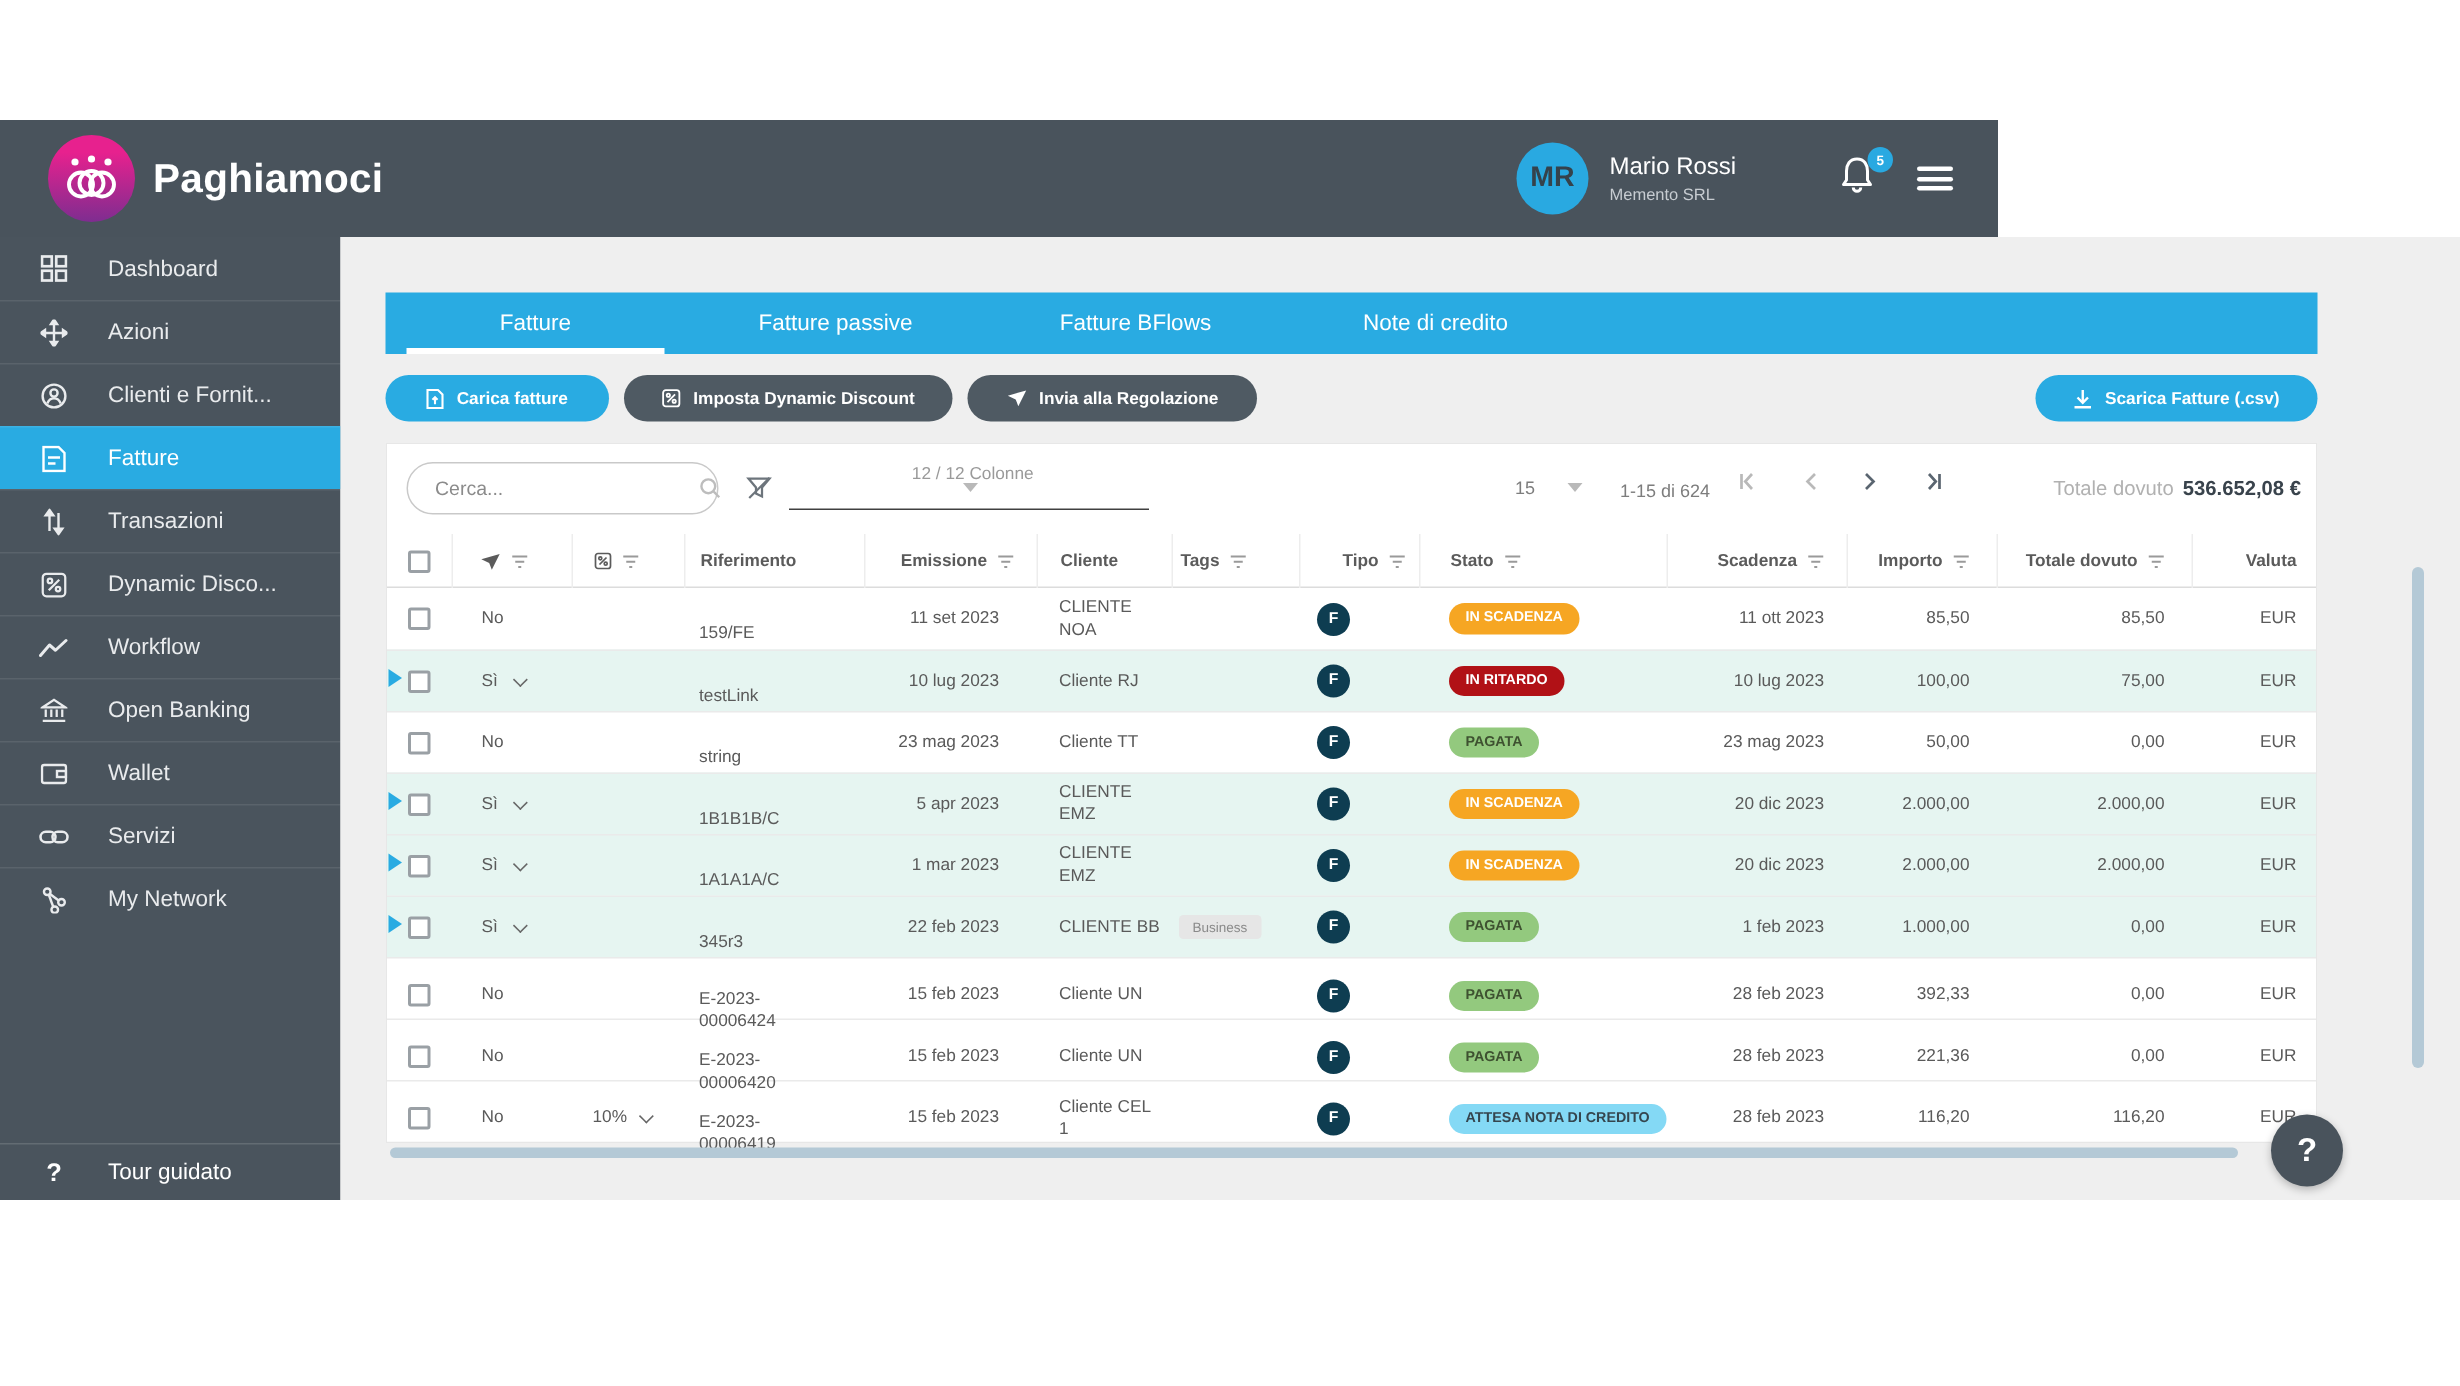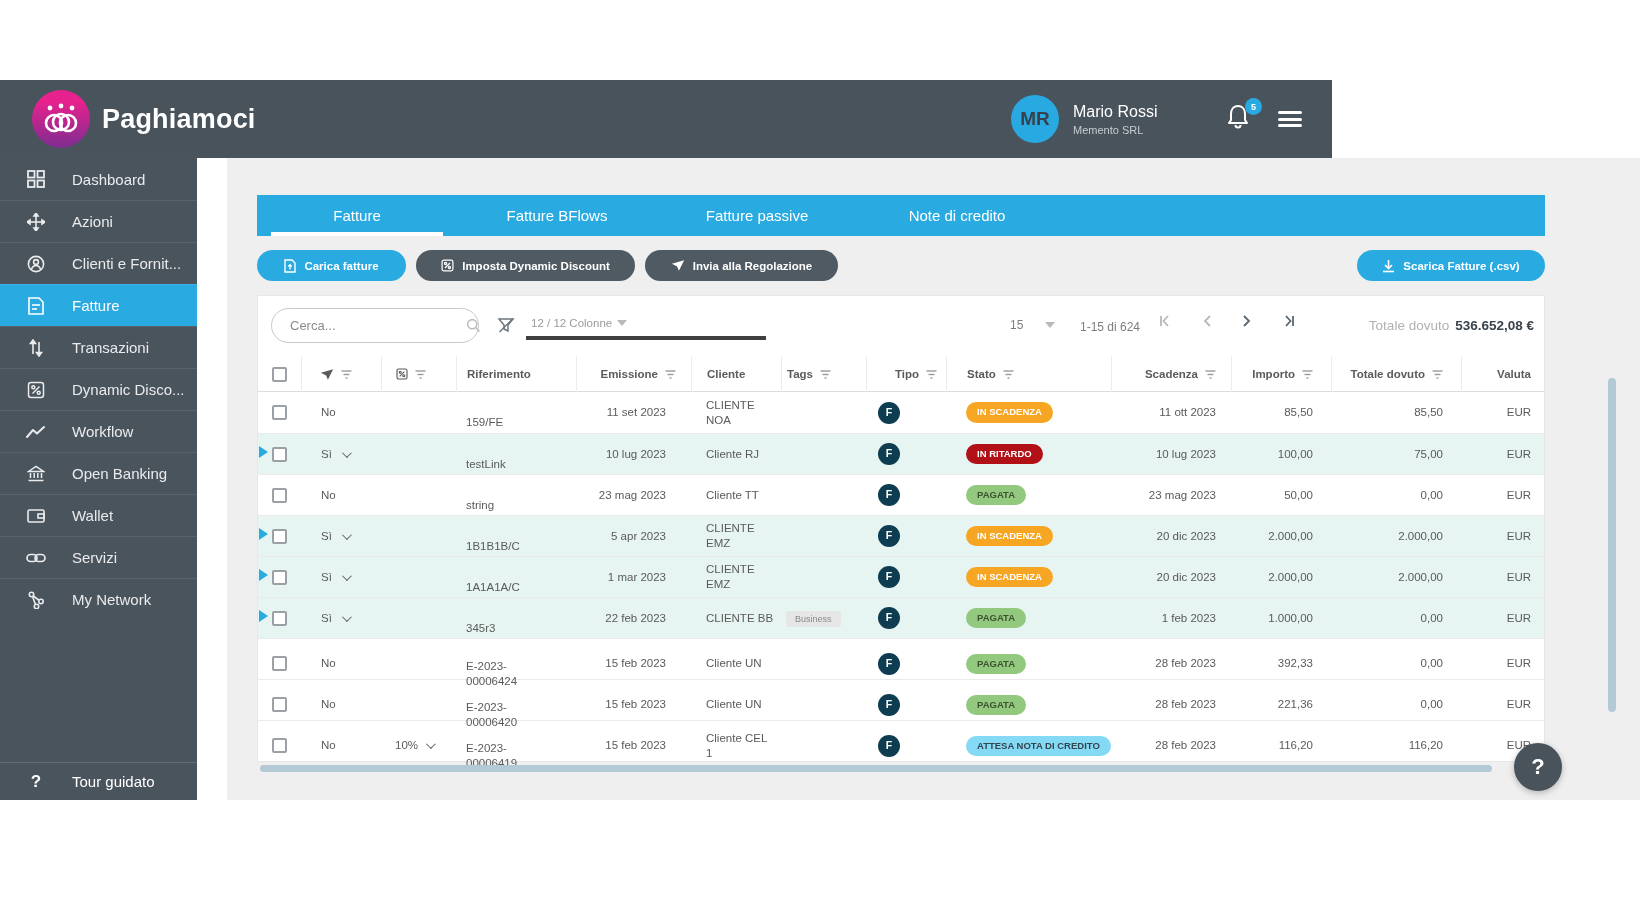--- a/index.html
+++ b/index.html
@@ -15,21 +15,21 @@
   .avatar { width:48px; height:48px; border-radius:50%; background:#29a9e1; color:#35424b; font-weight:bold; font-size:19px; display:flex; align-items:center; justify-content:center; }
   .user-block { margin-left:14px; width:125px; }
   .user-name { color:#fff; font-size:16px; }
   .user-company { color:#c7ccd1; font-size:11px; margin-top:3px; }
   .bell-wrap { position:relative; margin-left:28px; width:30px; height:34px; cursor:pointer; }
   .bell-badge { position:absolute; top:-4px; right:-6px; width:17px; height:17px; border-radius:50%; background:#29a9e1; color:#fff; font-size:9px; font-weight:bold; display:flex; align-items:center; justify-content:center; }
   .hamburger { margin-left:22px; margin-right:30px; width:24px; cursor:pointer; }
   .hamburger div { height:3px; background:#fff; border-radius:2px; margin:3.5px 0; }
 
   
-  #sidebar { position:absolute; left:0; top:158px; width:197px; height:642px; background:#4a545d; }
+  #sidebar { position:absolute; left:0; top:158px; width:227px; height:642px; background:#4a545d; }
   .side-item { height:42px; display:flex; align-items:center; border-top:1px solid rgba(255,255,255,0.09); color:#e9ebed; font-size:15px; cursor:pointer; }
   .side-item:first-child { border-top:none; }
   .side-item .ic { width:72px; display:flex; justify-content:center; }
   .side-item.active { background:#29abe2; color:#fff; }
   .side-footer { position:absolute; left:0; bottom:0; width:227px; height:38px; display:flex; align-items:center; border-top:1px solid rgba(255,255,255,0.14); color:#fff; font-size:15px; cursor:pointer; }
   .side-footer .ic { width:72px; display:flex; justify-content:center; font-weight:bold; font-size:17px; }
 
   
   #content { position:absolute; left:227px; top:158px; width:1413px; height:642px; background:#efefef; }
   #tabbar { position:absolute; left:30px; top:37px; width:1288px; height:41px; background:#29abe2; display:flex; }
@@ -42,21 +42,21 @@
   .pill-dark { background:#4f5a63; }
 
   #panel { position:absolute; left:30px; top:137px; width:1288px; background:#fff; border:1px solid #e7e7e7; }
   
   #toolbar { position:relative; height:60px; }
   .search-pill { position:absolute; left:13px; top:12px; width:208px; height:35px; border:1px solid #c9c9c9; border-radius:18px; display:flex; align-items:center; }
   .search-pill input { border:none; outline:none; flex:1; margin-left:18px; font-size:13px; color:#555; font-family:"Liberation Sans", sans-serif; background:transparent; }
   .search-pill input::placeholder { color:#8b8b8b; }
   .search-pill .mag { margin-right:14px; }
   .filteroff { position:absolute; left:238px; top:19px; cursor:pointer; }
-  .columns-select { position:absolute; left:268px; top:14px; width:240px; height:30px; border-bottom:4px solid #404040; display:flex; align-items:center; cursor:pointer; }
+  .columns-select { position:absolute; left:268px; top:14px; width:240px; height:30px; border-bottom:1px solid #404040; display:flex; align-items:center; cursor:pointer;flex-direction:column; }
   .columns-select span { color:#9a9a9a; font-size:11.5px; margin-left:5px; }
   .caret { width:0; height:0; border-left:5px solid transparent; border-right:5px solid transparent; border-top:6px solid #b9b9b9; margin-left:auto; margin-right:4px; }
   .pgsize { position:absolute; left:752px; top:22px; display:flex; align-items:center; gap:22px; color:#7d7d7d; font-size:12px; cursor:pointer; }
   .pgrange { position:absolute; left:822px; top:24px; color:#7d7d7d; font-size:12px; }
   .pgnav { position:absolute; left:900px; top:18px; display:flex; align-items:center; gap:30px; }
   .pgnav .nav { cursor:pointer; display:flex; }
   .total-wrap { position:absolute; right:10px; top:22px; font-size:13.5px; color:#b1b1b1; }
   .total-wrap b { color:#39434c; margin-left:6px; }
 
   
@@ -262,22 +262,22 @@
     <div class="side-footer">
       <span class="ic">?</span>
       <span>Tour guidato</span>
     </div>
   </div>
 
   <div id="content">
 
     <div id="tabbar">
       <div class="tab active">Fatture</div>
+      <div class="tab">Fatture passive</div>
       <div class="tab">Fatture BFlows</div>
-      <div class="tab">Fatture passive</div>
       <div class="tab">Note di credito</div>
     </div>
 
     <div class="btnrow">
       <button class="pill-btn pill-blue" style="left:0; width:149px;">
         <svg width="12" height="14" viewBox="0 0 12 14" fill="none" stroke="#fff" stroke-width="1.4">
             <path d="M1 1 H8 L11 4 V13 H1 Z"></path>
             <line x1="6" y1="10.5" x2="6" y2="6"></line>
             <path d="M4.3 7.5 L6 5.8 L7.7 7.5"></path>
           </svg>

